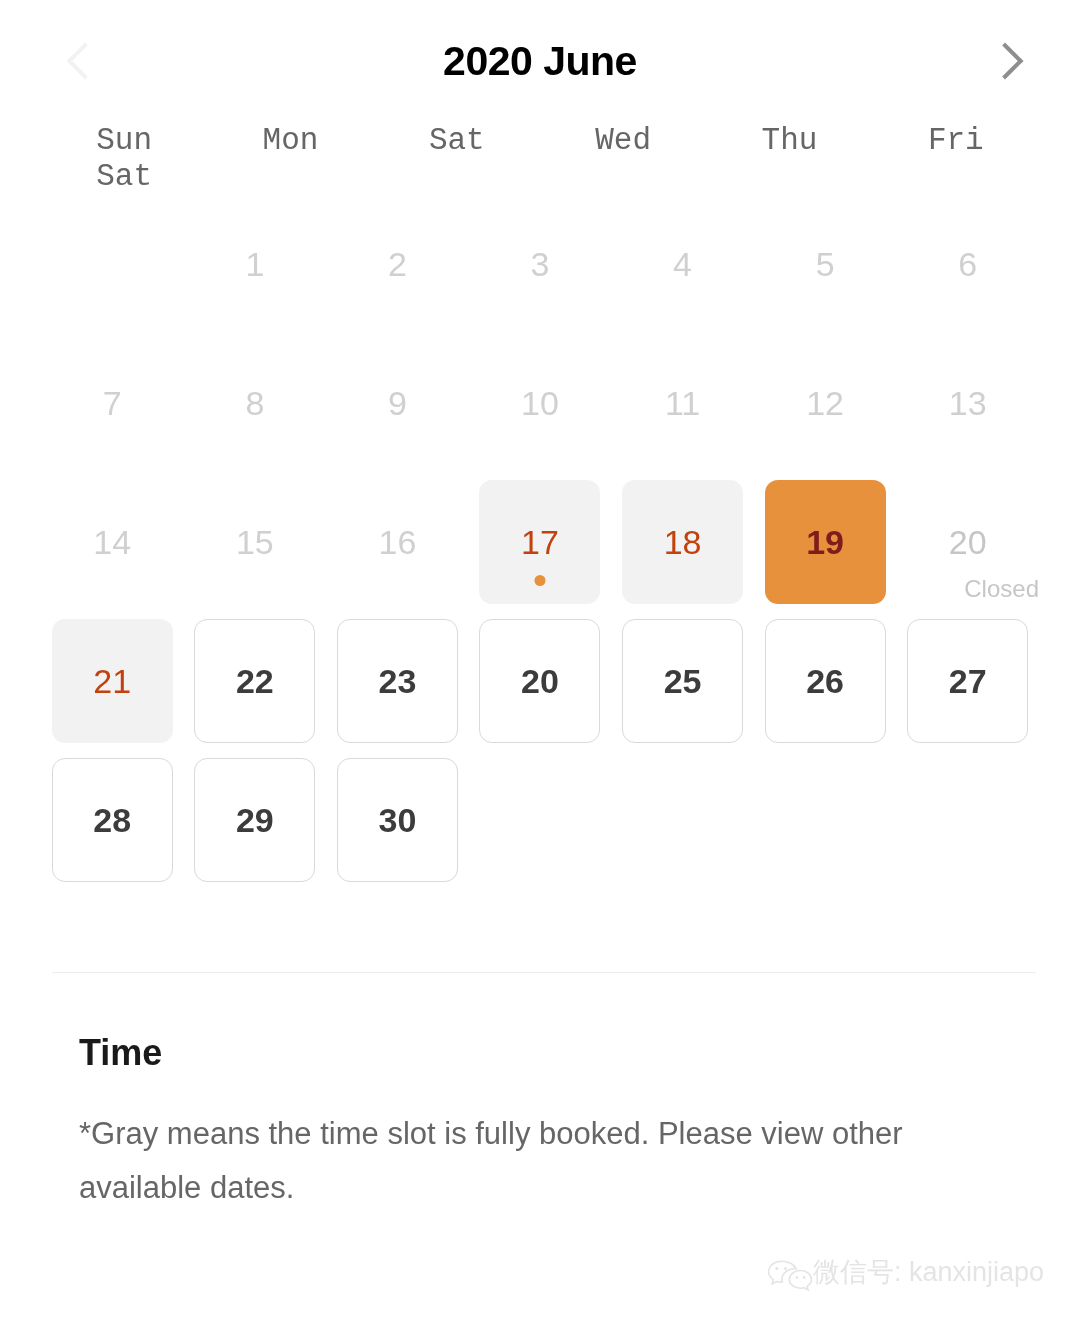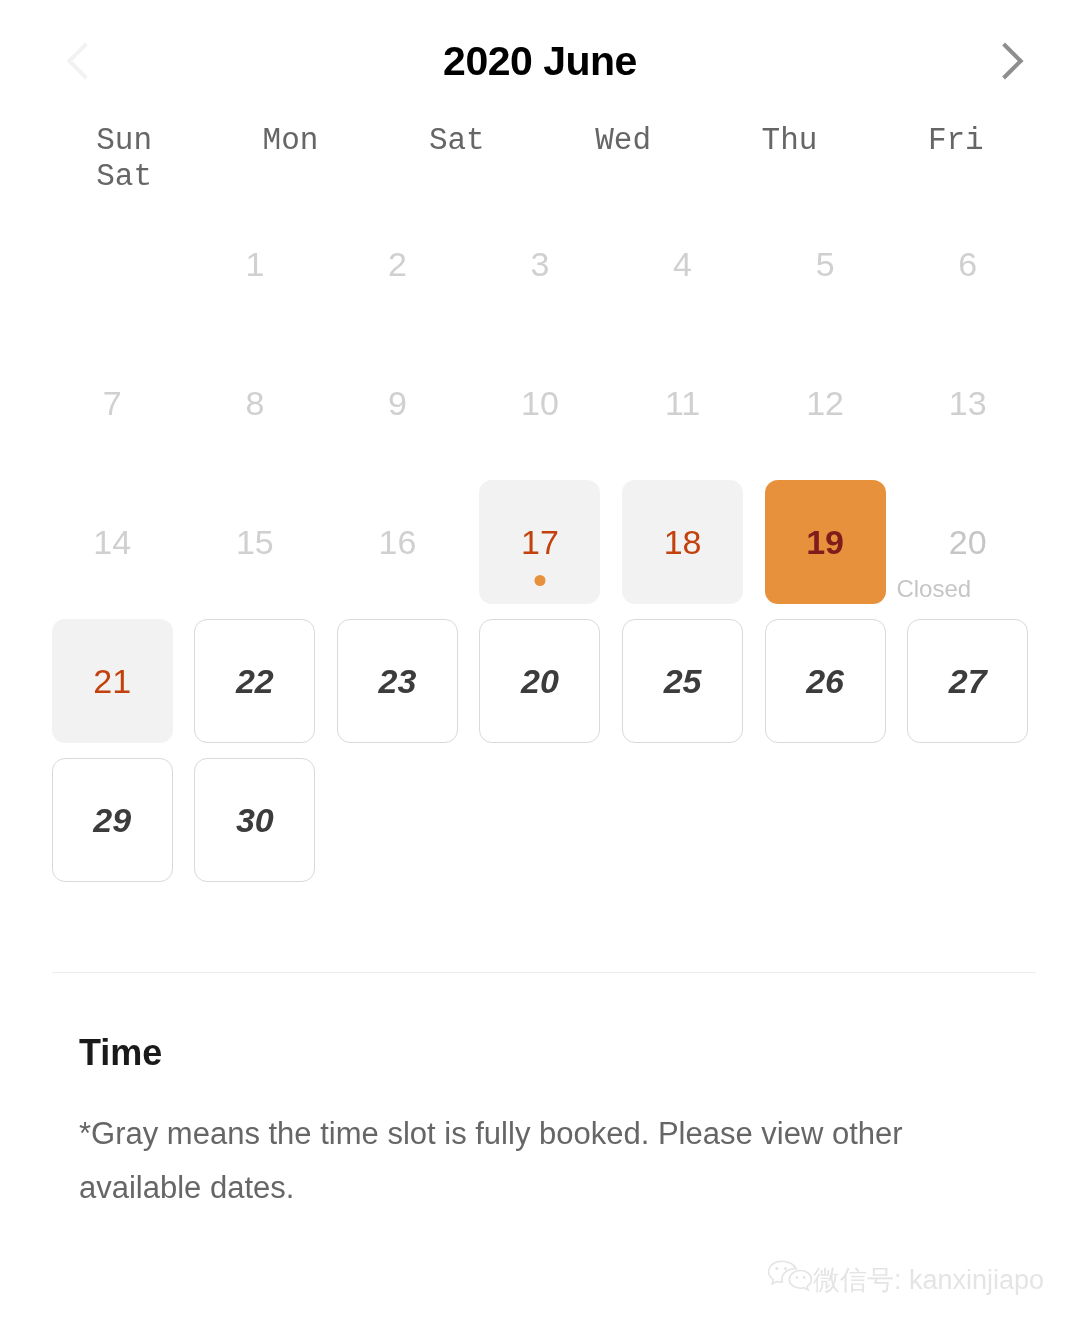--- a/index.html
+++ b/index.html
@@ -122,38 +122,38 @@
 
   
   .state-closed .daybox { background: transparent; }
   .state-closed .daynum { color: #c6c6c6; font-weight: normal; }
 
   
   .state-available .daybox {
     background: #ffffff;
     border: 1px solid #d9d9d9;
   }
-  .state-available .daynum { color: #3c3c3c; font-weight: bold; font-style: italic; }
+  .state-available .daynum { color: #3c3c3c; font-weight: bold; }
 
   .dot {
     position: absolute;
     bottom: 18px;
     left: 50%;
     transform: translateX(-50%);
     width: 11px;
     height: 11px;
     border-radius: 50%;
     background: #e8913c;
   }
   .closed-label {
     position: absolute;
     bottom: 10px;
     left: 0;
     right: 0;
-    text-align: left;
+    text-align: right;
     font-size: 24px;
     color: #c6c6c6;
     line-height: 1;
   }
   .cell-empty { }
 
   
   .divider {
     height: 1px;
     background: #ececec;
@@ -176,21 +176,21 @@
     line-height: 1.75;
     max-width: 900px;
   }
 
   
   .watermark {
     position: absolute;
     right: 36px;
     bottom: 34px;
     display: flex;
-    align-items: center;
+    align-items: flex-start;
     gap: 0;
     opacity: 0.55;
   }
   .wm-text {
     font-size: 27px;
     color: #cfcfcf;
     line-height: 1;
     white-space: nowrap;
   }
   .wm-icon { display: block; }
@@ -348,20 +348,25 @@
       </div>
     </div>
     <div class="cell state-available">
       <div class="daybox">
         <span class="daynum">26</span>
       </div>
     </div>
     <div class="cell state-available">
       <div class="daybox">
         <span class="daynum">27</span>
+      </div>
+    </div>
+    <div class="cell state-available">
+      <div class="daybox">
+        <span class="daynum">28</span>
       </div>
     </div>
     <div class="cell state-available">
       <div class="daybox">
         <span class="daynum">29</span>
       </div>
     </div>
     <div class="cell state-available">
       <div class="daybox">
         <span class="daynum">30</span>

